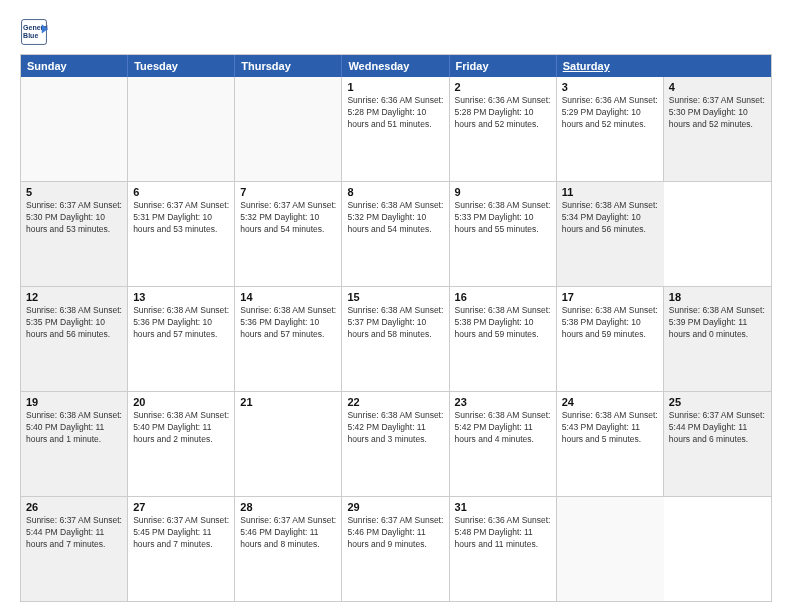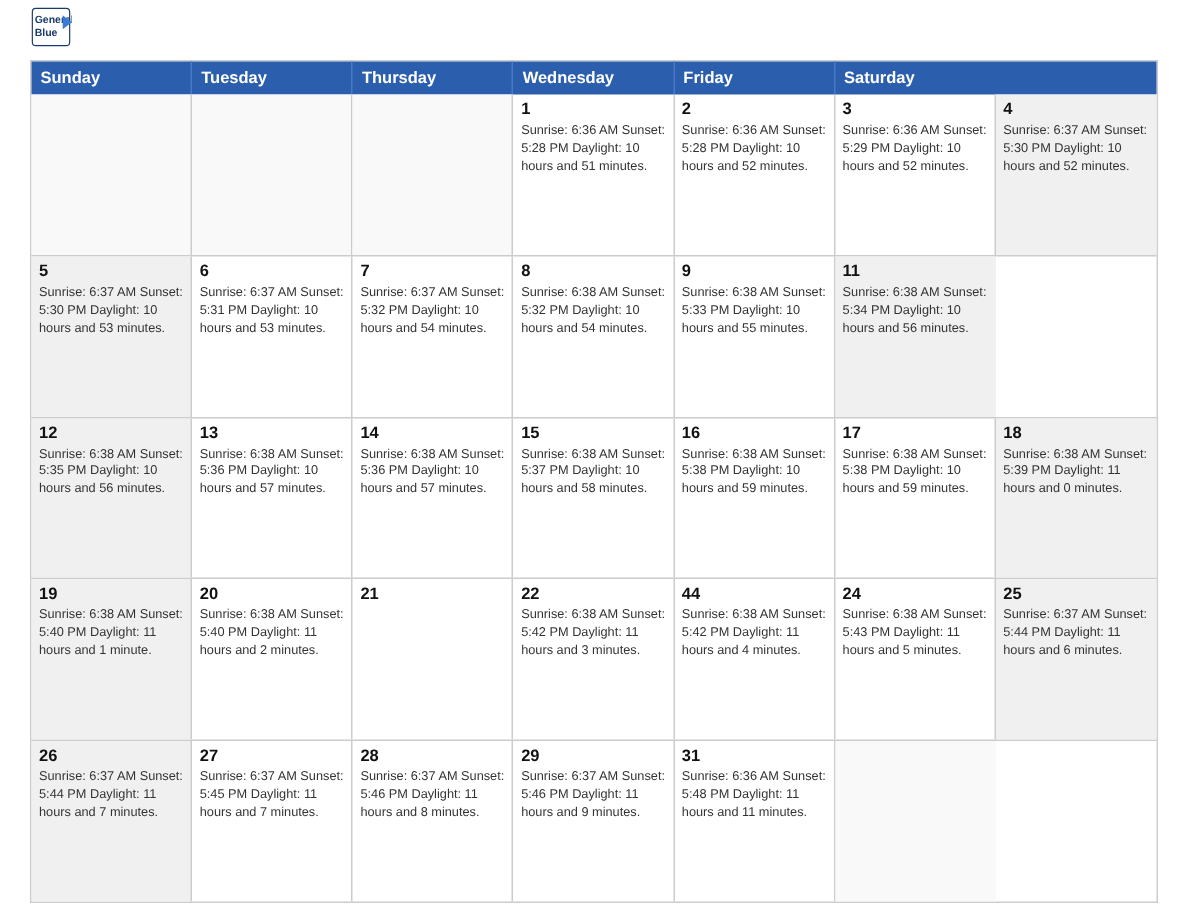--- a/index.html
+++ b/index.html
@@ -6,21 +6,21 @@
     body {
       width: 792px;
       height: 612px;
       font-family: Arial, sans-serif;
       background: #fff;
       overflow: hidden;
     }
     .page {
       width: 792px;
       height: 612px;
-      padding: 4px 20px 10px 20px;
+      padding: 18px 20px 10px 20px;
       display: flex;
       flex-direction: column;
     }
     .header {
       display: flex;
       align-items: flex-start;
       justify-content: space-between;
       margin-bottom: 8px;
     }
     .logo {
@@ -63,21 +63,21 @@
       background: #2b5fad;
     }
     .cal-header-cell {
       color: #fff;
       font-size: 11px;
       font-weight: bold;
       padding: 5px 6px;
       border-right: 1px solid #4a78c4;
       text-align: left;
     }
-    .cal-header-cell:last-child { border-right: none; }
+    .cal-header-cell:last-child { border-right: none; text-decoration: underline; }
     .cal-body {
       flex: 1;
       display: flex;
       flex-direction: column;
     }
     .cal-week {
       display: grid;
       grid-template-columns: repeat(7, 1fr);
       flex: 1;
       border-bottom: 1px solid #ccc;
@@ -288,21 +288,21 @@
             <div class="day-number">21</div>
           </div>
           <div class="cal-cell">
             <div class="day-number">22</div>
             <div class="day-info">Sunrise: 6:38 AM
 Sunset: 5:42 PM
 Daylight: 11 hours
 and 3 minutes.</div>
           </div>
           <div class="cal-cell">
-            <div class="day-number">44</div>
+            <div class="day-number">23</div>
             <div class="day-info">Sunrise: 6:38 AM
 Sunset: 5:42 PM
 Daylight: 11 hours
 and 4 minutes.</div>
           </div>
           <div class="cal-cell">
             <div class="day-number">24</div>
             <div class="day-info">Sunrise: 6:38 AM
 Sunset: 5:43 PM
 Daylight: 11 hours

